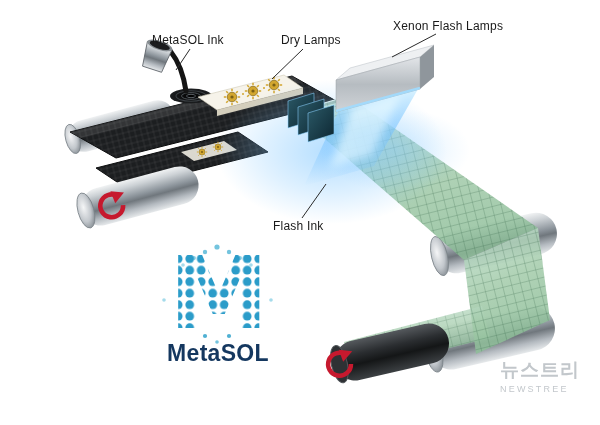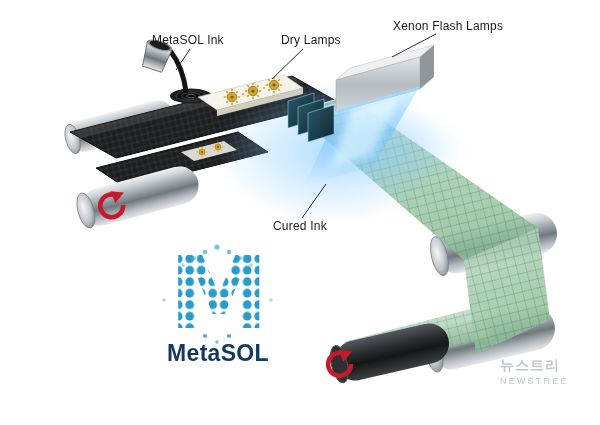--- a/index.html
+++ b/index.html
@@ -12,22 +12,22 @@
     position:absolute;font-size:12px;color:var(--label-ink,#1a1a1a);
     white-space:nowrap;letter-spacing:.2px;
   }
   .logo-text{
     position:absolute;left:150px;top:340px;width:136px;text-align:center;
     font-size:23px;font-weight:bold;color:var(--logo-navy,#14375f);letter-spacing:.3px;
   }
   .watermark{
     position:absolute;left:500px;top:357px;opacity:.6;color:var(--watermark-gray,#9aa2a9);
   }
-  .wm1{font-size:14px;font-weight:bold;letter-spacing:1px;}
-  .wm2{font-size:9px;letter-spacing:2.2px;margin-top:1px;text-align:right;}
+  .wm1{font-size:19px;font-weight:bold;letter-spacing:1px;}
+  .wm2{font-size:9px;letter-spacing:2.2px;margin-top:1px;}
 </style>
 </head>
 <body>
 
 <div class="stage">
 
   <svg class="art" width="600" height="425" viewBox="0 0 600 425" xmlns="http://www.w3.org/2000/svg">
     <defs>
       <linearGradient id="metalGrad" x1="0" y1="0" x2="0" y2="1">
         <stop offset="0" stop-color="#f0f2f3"></stop>
@@ -224,21 +224,21 @@
       <circle cx="205" cy="336" r="2.1" fill="#4fb0d3"></circle>
       <circle cx="229" cy="336" r="2.1" fill="#4fb0d3"></circle>
       <circle cx="217" cy="342" r="1.8" fill="#74c4de"></circle>
       <text x="169" y="328" font-family="'DejaVu Sans','Liberation Sans',sans-serif" font-size="100" font-weight="bold" fill="url(#dots)">M</text>
     </g>
   </svg>
 
   <div class="label" style="left:152px;top:33px">MetaSOL Ink</div>
   <div class="label" style="left:281px;top:33px">Dry Lamps</div>
   <div class="label" style="left:393px;top:19px">Xenon Flash Lamps</div>
-  <div class="label" style="left:273px;top:219px">Cured Ink</div>
+  <div class="label" style="left:273px;top:219px">Flash Ink</div>
 
   <div class="logo-text">MetaSOL</div>
 
   <div class="watermark">
     <div class="wm1">뉴스트리</div>
     <div class="wm2">NEWSTREE</div>
   </div>
 
 </div>
 

